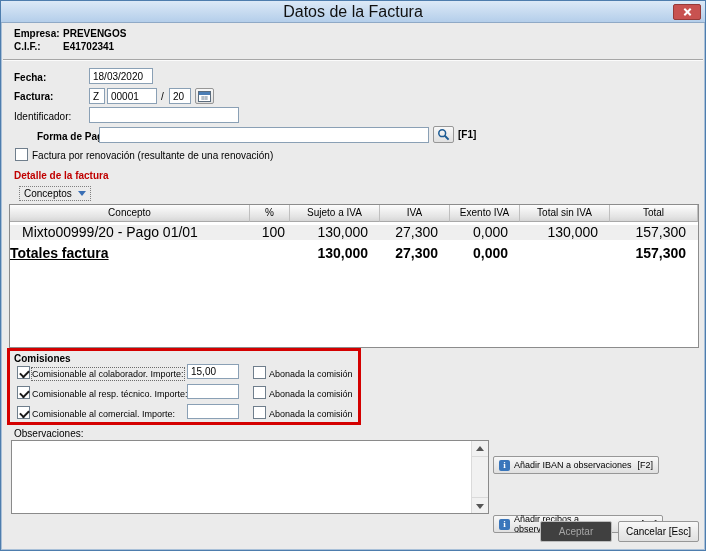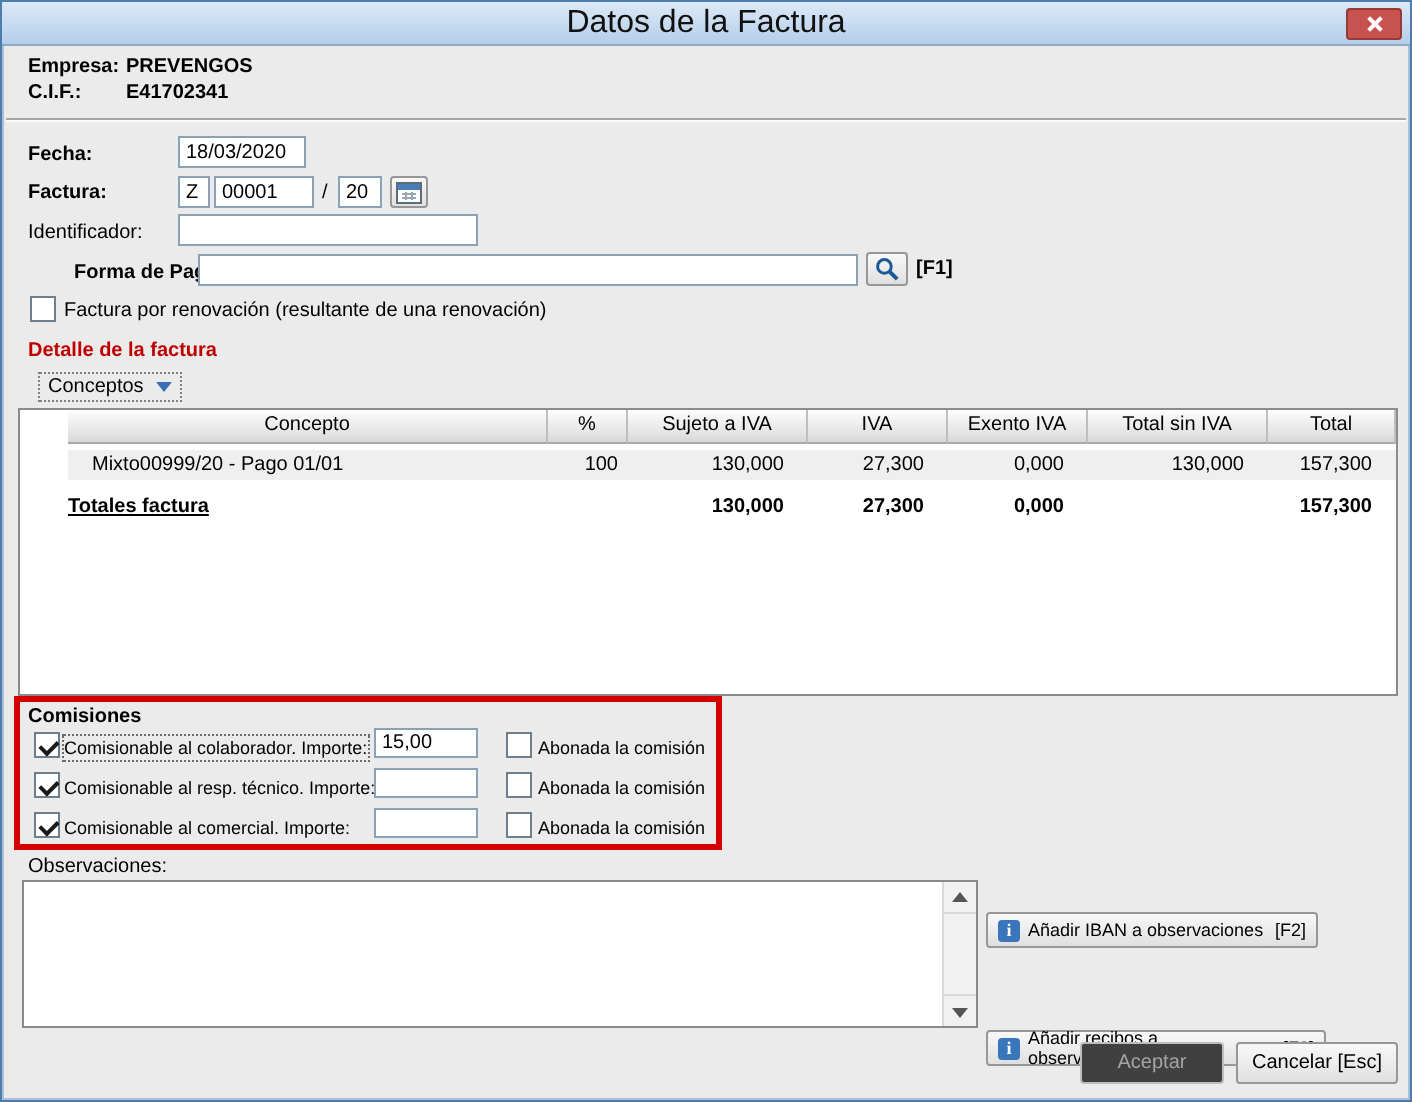--- a/index.html
+++ b/index.html
@@ -49,27 +49,27 @@
 
   .focus-dotted { outline:1px dotted #6b6b6b; }
 
   .conceptos { position:absolute; left:18px; top:185px; display:flex; align-items:center; gap:6px;
     border:1px dotted #808080; padding:1px 4px; cursor:pointer; }
   .tri-down { width:0; height:0; border-left:4px solid transparent; border-right:4px solid transparent;
     border-top:5px solid #3A6FB5; }
 
   
   .table-box { position:absolute; left:8px; top:203px; width:690px; height:144px;
-    background:#fff; border:1px solid #8C8C8C; overflow:hidden;padding-left:24px; }
+    background:#fff; border:1px solid #8C8C8C; overflow:hidden; }
   .thead { display:flex; height:17px; }
   .th { background:linear-gradient(#FDFDFD,#E3E3E3 75%,#D6D6D6); border-right:1px solid #BFBFBF;
     border-bottom:1px solid #A9A9A9; font-size:10px; text-align:center; line-height:16px; overflow:hidden; }
   .trow { display:flex; height:15px; margin-top:3px; background:#EFEFEF; }
   .ttot { display:flex; height:15px; margin-top:6px; font-weight:bold; }
-  .td { font-size:10px; line-height:15px; overflow:hidden; white-space:nowrap; }
+  .td { font-size:14px; line-height:15px; overflow:hidden; white-space:nowrap; }
   .c0 { width:240px; } .c1 { width:40px; } .c2 { width:90px; } .c3 { width:70px; }
   .c4 { width:70px; } .c5 { width:90px; } .c6 { flex:1; }
   .td.left { padding-left:12px; text-align:left; }
   .td.num { text-align:right; padding-right:12px; }
   .td.pct { text-align:right; padding-right:5px; }
   .td.tlabel { text-align:left; padding-right:6px;text-decoration:underline; }
 
   
   .red-box { position:absolute; left:6px; top:347px; width:354px; height:77px;
     border:3px solid #D40000; pointer-events:none; z-index:50; }

